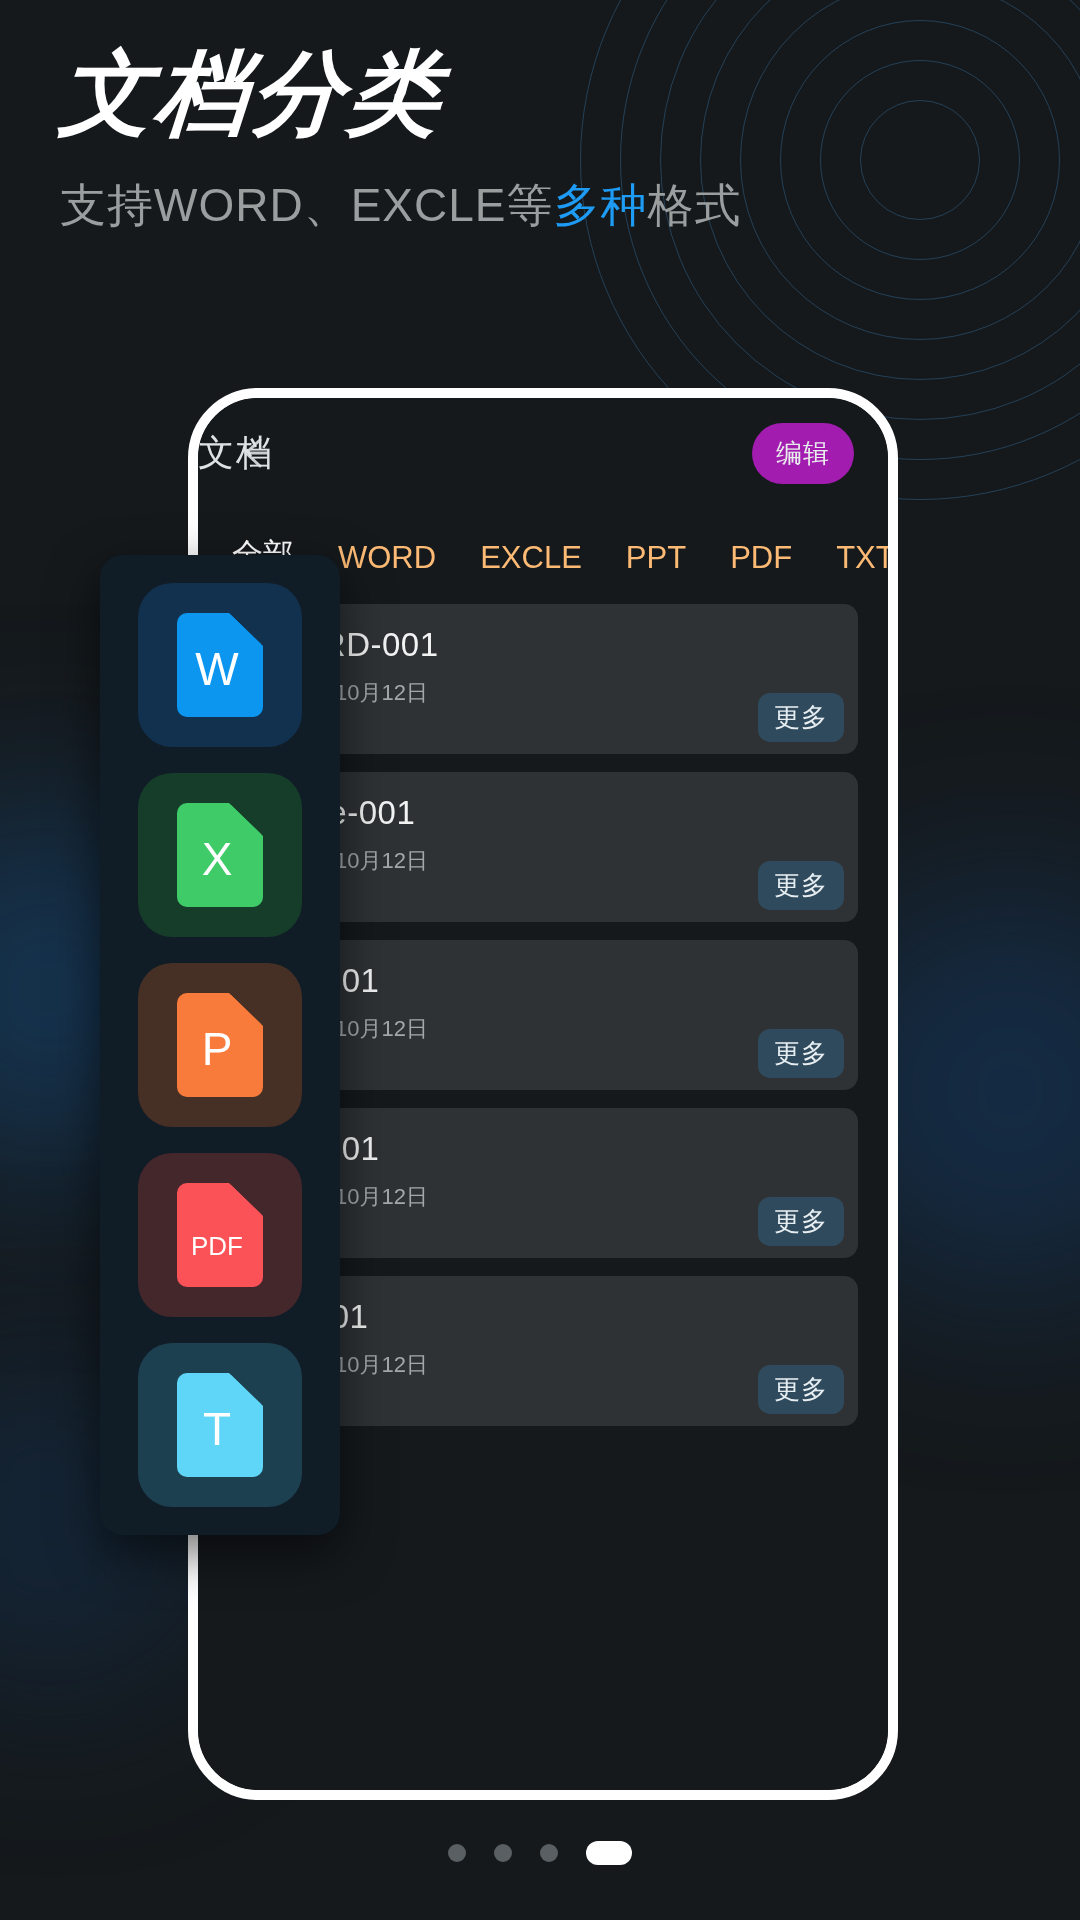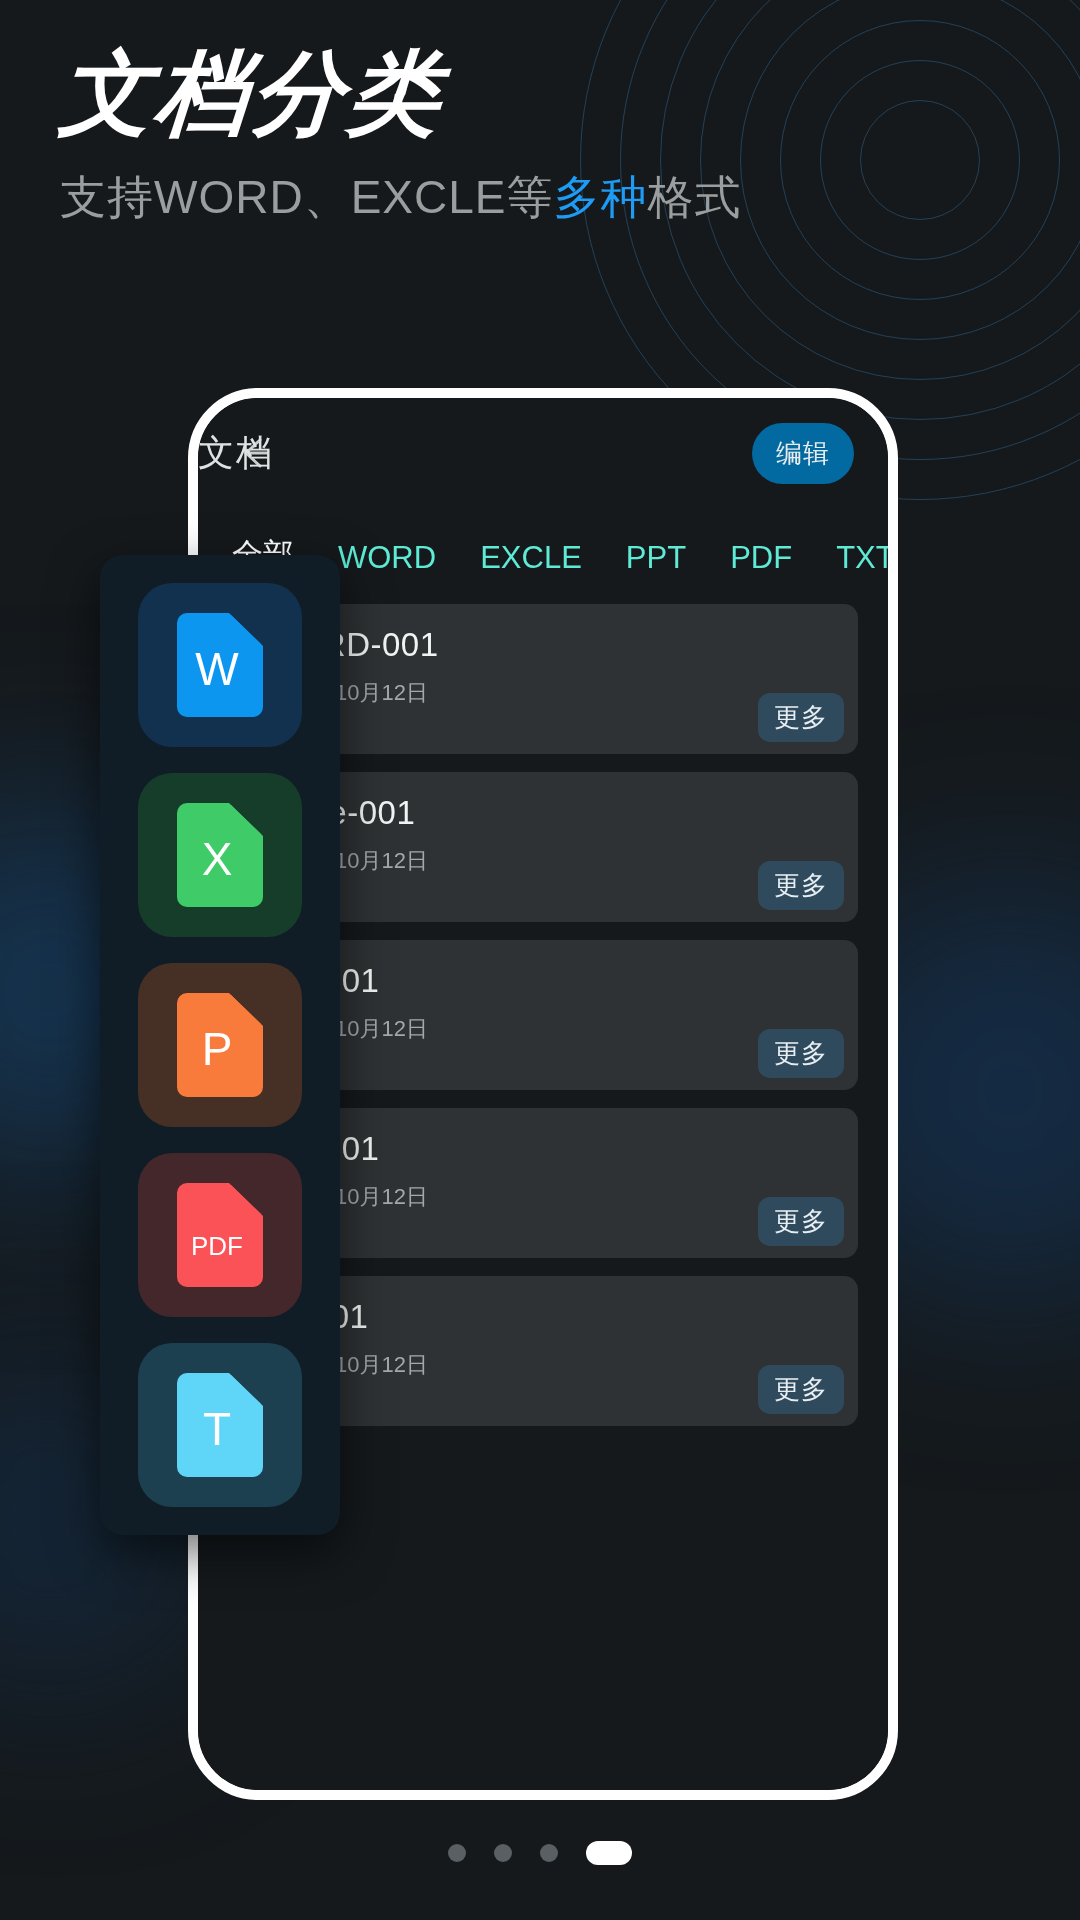--- a/index.html
+++ b/index.html
@@ -50,21 +50,21 @@
     font-family:"DejaVu Sans","Liberation Sans",sans-serif;
     font-size:92px;
     font-weight:bold;
     color:#ffffff;
     letter-spacing:4px;
     line-height:1.08;
     font-style:italic;
     transform:skewX(-4deg);
   }
   .headline h2 {
-    margin-top:24px;
+    margin-top:32px;
     font-size:46px;
     font-weight:normal;
     color:#9a9e9f;
     letter-spacing:1px;
     white-space:nowrap;
   }
   .headline h2 .accent { color:#1e9cf5; }
 
   
   .phone {
@@ -102,21 +102,21 @@
     position:absolute;
     left:0; right:0;
     text-align:left;
     font-size:36px;
     color:#dfe2e3;
     letter-spacing:2px;
     pointer-events:none;
   }
   .edit-btn {
     margin-left:auto;
-    background:#0369a1;
+    background:#a21caf;
     color:#e9ecec;
     font-size:26px;
     border-radius:999px;
     padding:13px 24px;
     letter-spacing:1px;
     cursor:pointer;
     border:none;
   }
 
   
@@ -125,21 +125,21 @@
     align-items:flex-end;
     gap:44px;
     padding:6px 34px 0 34px;
     height:82px;
     overflow:hidden;
     white-space:nowrap;
   }
   .tab {
     position:relative;
     font-size:31px;
-    color:#5eead4;
+    color:#fdba74;
     padding-bottom:14px;
     cursor:pointer;
     flex:0 0 auto;
   }
   .tab.active { color:#ffffff; }
   .tab.active::after {
     content:"";
     position:absolute;
     left:0; right:0; bottom:0;
     height:5px;

